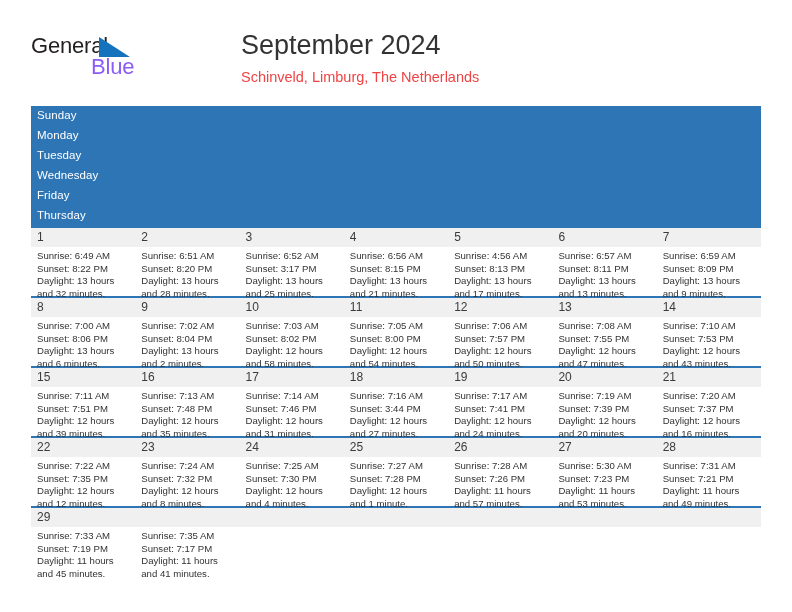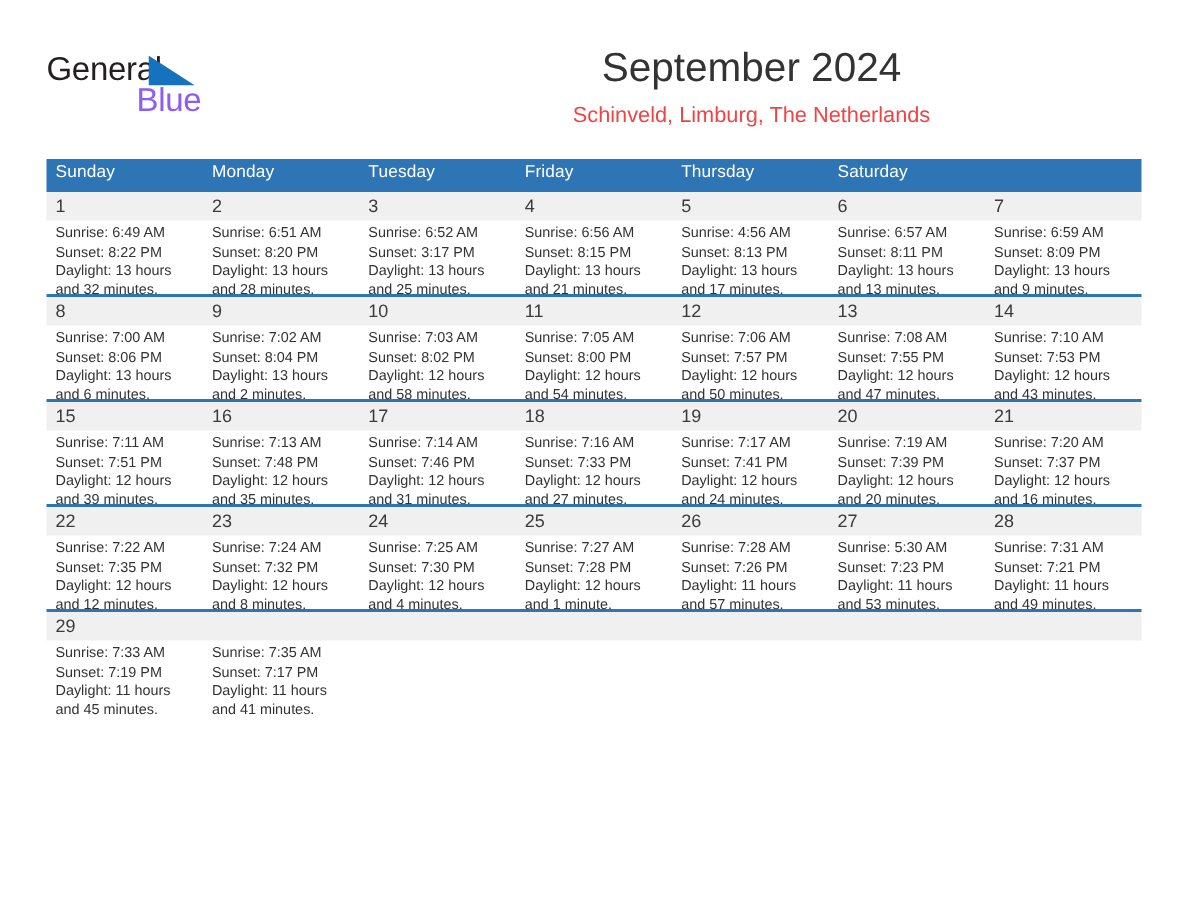--- a/index.html
+++ b/index.html
@@ -58,21 +58,21 @@
     font-size: 22px;
     letter-spacing: -0.2px;
     color: #8b5cf6;
     font-family: "Liberation Sans", sans-serif;
   }
 
   .title-block {
     position: absolute;
     right: 0;
     top: 0;
-    text-align: center;
+    text-align: left;
     width: 520px;
   }
   .cal-title {
     font-size: 27px;
     color: #333333;
     line-height: 34px;
     font-weight: normal;
     letter-spacing: 0px;
   }
   .cal-subtitle {
@@ -87,20 +87,21 @@
   .calendar {
     position: absolute;
     left: 31px;
     top: 106px;
     width: 730px;
   }
   .weekdays {
     display: flex;
     width: 730px;
     background: #2e75b6;
+    flex-direction: column;
   }
   .weekday {
     width: 104.285px;
     box-sizing: border-box;
     padding: 2px 0 3px 6px;
     color: #ffffff;
     font-size: 11.5px;
     line-height: 15px;
     letter-spacing: 0.1px;
   }
@@ -168,23 +169,23 @@
     </div>
 
   </div>
 
   <div class="calendar">
 
     <div class="weekdays">
       <div class="weekday">Sunday</div>
       <div class="weekday">Monday</div>
       <div class="weekday">Tuesday</div>
+      <div class="weekday">Wednesday</div>
       <div class="weekday">Friday</div>
       <div class="weekday">Thursday</div>
-      <div class="weekday">Saturday</div>
     </div>
 
     <div class="week">
       <div class="daynum-band">
         <div class="daynum">1</div>
         <div class="daynum">2</div>
         <div class="daynum">3</div>
         <div class="daynum">4</div>
         <div class="daynum">5</div>
         <div class="daynum">6</div>
@@ -316,21 +317,21 @@
           <div>and 35 minutes.</div>
         </div>
         <div class="details">
           <div>Sunrise: 7:14 AM</div>
           <div>Sunset: 7:46 PM</div>
           <div>Daylight: 12 hours</div>
           <div>and 31 minutes.</div>
         </div>
         <div class="details">
           <div>Sunrise: 7:16 AM</div>
-          <div>Sunset: 7:33 PM</div>
+          <div>Sunset: 3:44 PM</div>
           <div>Daylight: 12 hours</div>
           <div>and 27 minutes.</div>
         </div>
         <div class="details">
           <div>Sunrise: 7:17 AM</div>
           <div>Sunset: 7:41 PM</div>
           <div>Daylight: 12 hours</div>
           <div>and 24 minutes.</div>
         </div>
         <div class="details">

